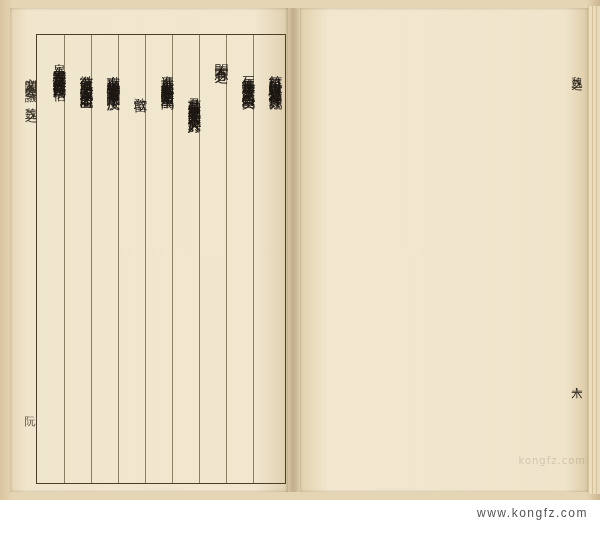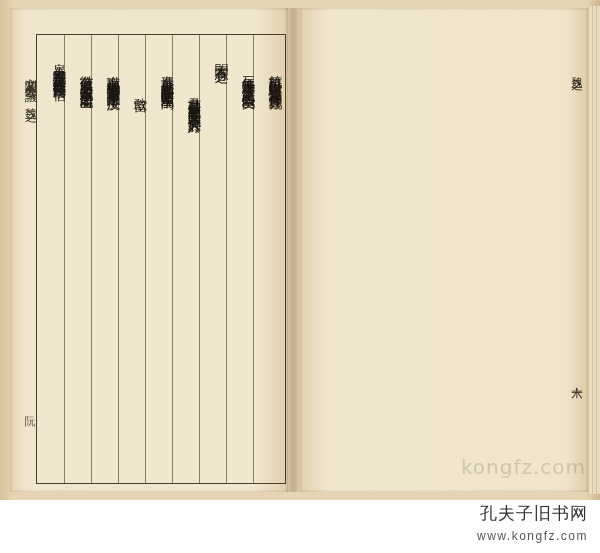--- a/index.html
+++ b/index.html
@@ -188,21 +188,21 @@
     color: #555;
     letter-spacing: 1.5px;
     margin-top: 4px;
   }
   
   .wm-ghost {
     position: absolute;
     right: 14px;
     top: 455px;
     font-family: "DejaVu Sans", "Liberation Sans", sans-serif;
-    font-size: 20px;
+    font-size: 10px;
     color: rgba(60,50,35,0.18);
     letter-spacing: 1px;
   }
 </style>
 </head>
 <body>
 
 <div id="page">
 
   <div class="book">
@@ -243,18 +243,17 @@
       <div class="center-col">魏之二</div>
       <div class="folio">十六</div>
     </div>
 
     <div class="edge-lines"></div>
     <div class="wm-ghost">kongfz.com</div>
   </div>
 
   <div class="footer">
     <div class="wm">
-      <div class="wm-main">孔夫子旧书网</div>
       <div class="wm-sub">www.kongfz.com</div>
     </div>
   </div>
 
 </div>
 
 </body></html>

